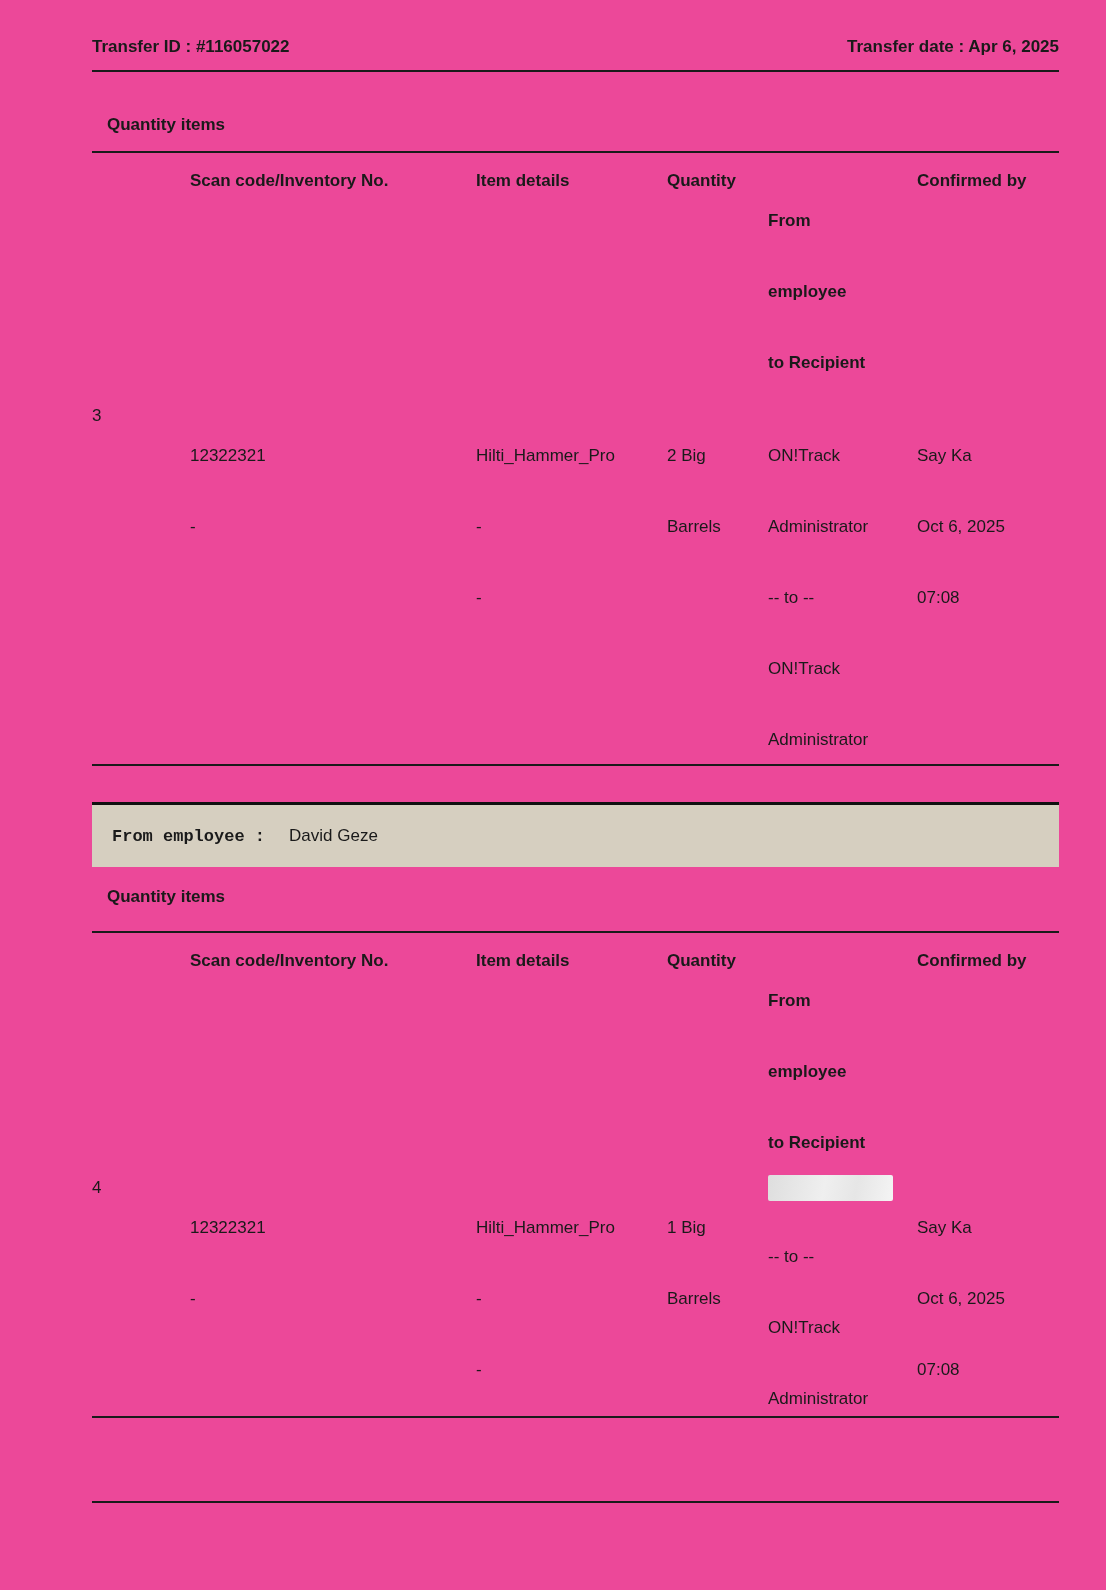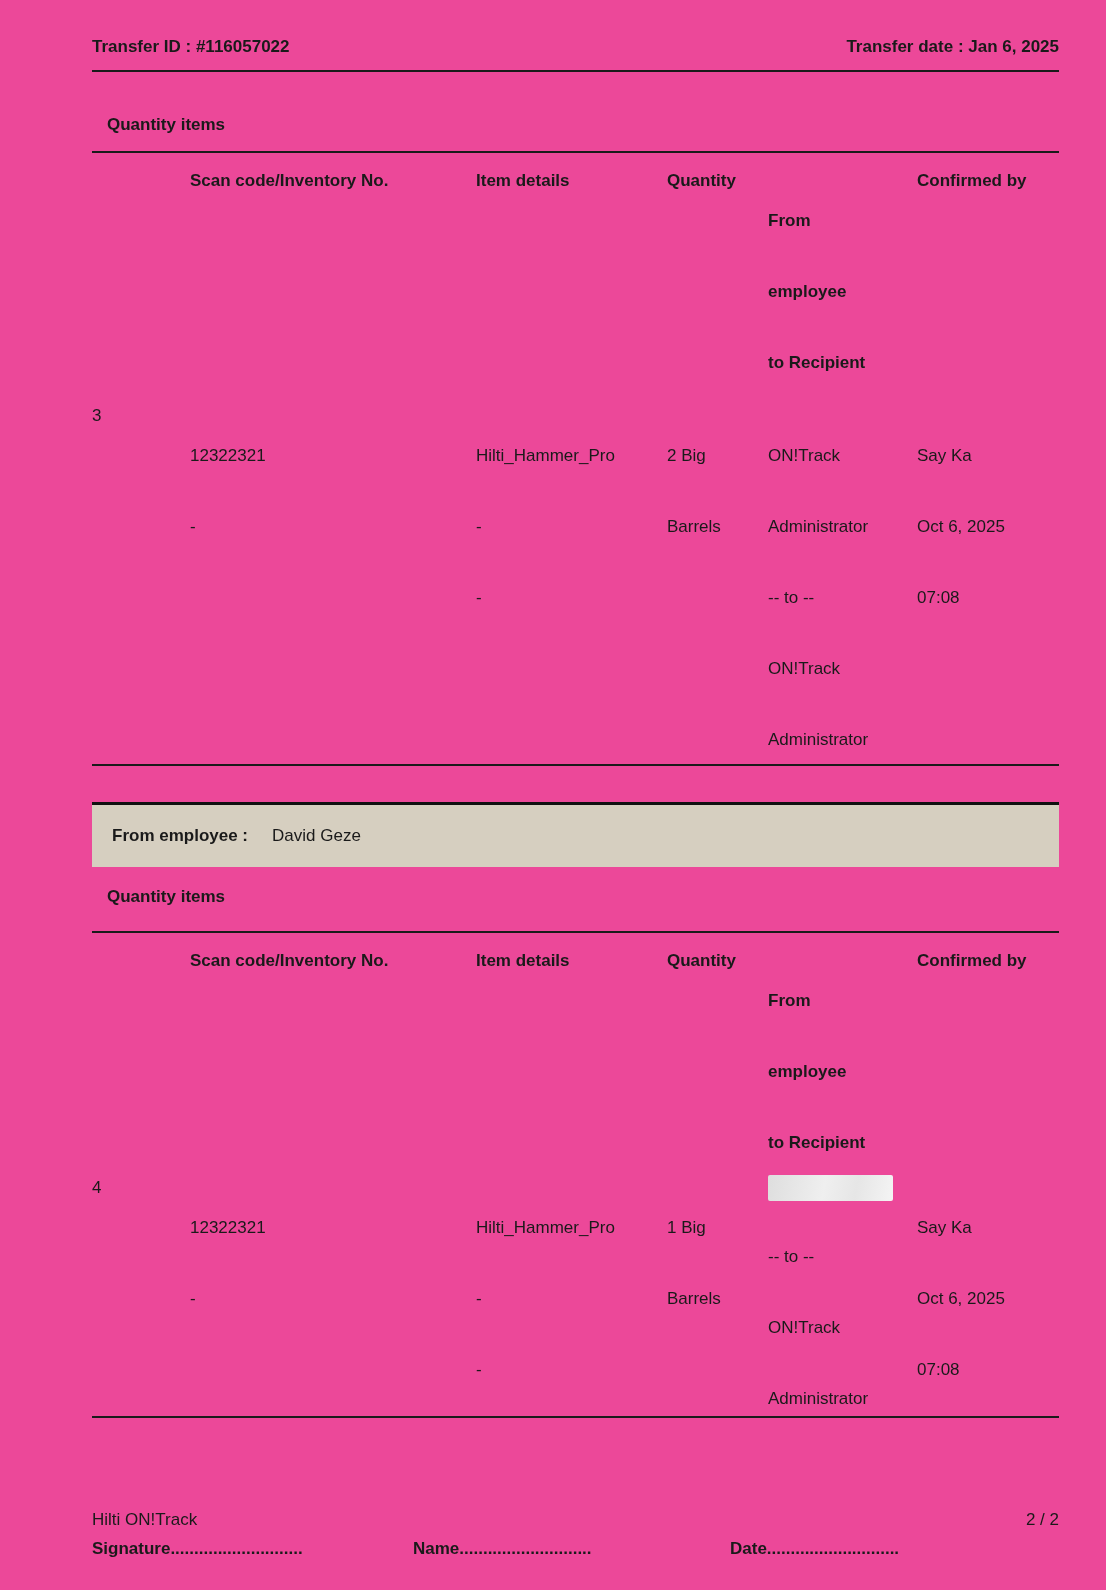--- a/index.html
+++ b/index.html
@@ -77,21 +77,21 @@
   
   .employee-banner {
     margin-top:36px;
     height:65px;
     background:#d6cfc0;
     border-top:3px solid #111111;
     display:flex;
     align-items:center;
     padding-left:20px;
   }
-  .employee-banner .lbl { font-weight:bold; }
+  .employee-banner .lbl { font-weight:bold;font-family:Liberation Mono, monospace; }
   .employee-banner .val { font-weight:normal; margin-left:24px; }
   
   .signature-row {
     margin-top:120px;
     display:grid;
     grid-template-columns:321px 317px auto;
     font-weight:bold;
     line-height:21px;
   }
   .end-rule {
@@ -110,21 +110,21 @@
   }
 </style>
 </head>
 <body>
 
 <div class="page">
   <div class="content">
 
     <div class="doc-header">
       <span>Transfer ID : #116057022</span>
-      <span>Transfer date : Jan 6, 2025</span>
+      <span>Transfer date : Apr 6, 2025</span>
     </div>
 
     <div class="section-title">Quantity items</div>
 
     <div class="items-table">
       <div class="tbl-row tbl-head">
         <div class="cell"></div>
         <div class="cell">Scan code/Inventory No.</div>
         <div class="cell">Item details</div>
         <div class="cell">Quantity</div>
@@ -209,27 +209,18 @@
           <div class="line">Administrator</div>
         </div>
         <div class="cell">
           <div class="line">Say Ka</div>
           <div class="line">Oct 6, 2025</div>
           <div class="line">07:08</div>
         </div>
       </div>
     </div>
 
-    <div class="signature-row">
-      <span>Signature............................</span>
-      <span>Name............................</span>
-      <span>Date............................</span>
-    </div>
 
     <div class="end-rule"></div>
 
   </div>
 
-  <div class="doc-footer">
-    <span>Hilti ON!Track</span>
-    <span>2 / 2</span>
-  </div>
 </div>
 
 </body></html>

